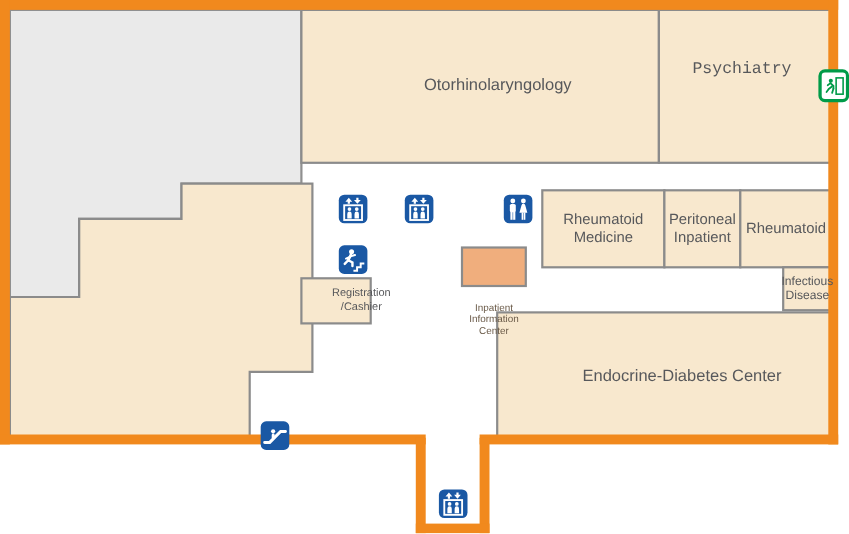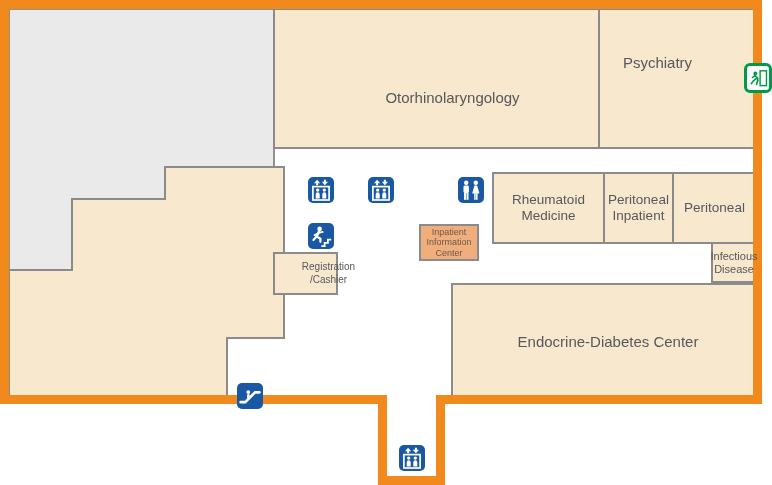--- a/index.html
+++ b/index.html
@@ -16,21 +16,21 @@
     display:flex;align-items:center;justify-content:center;
     text-align:center;
     color:#57585b;
     line-height:1.22;
     pointer-events:none;
   }
   .lbl-big{font-size:15px;}
   .lbl-mid{font-size:13.5px;}
   .lbl-sm{font-size:10px;padding-left:23px;}
   .lbl-xs{font-size:11px;line-height:1.18;}
-  .lbl-inpat{font-size:9px;line-height:1.15;color:#6b5b49;}
+  .lbl-inpat{font-size:9px;line-height:1.15;color:#6b5b49;margin-top:48px;}
   .picon{
     position:absolute;width:26px;height:26px;
     background:#1a58a4;border-radius:5px;
   }
   .picon svg{display:block;width:100%;height:100%;}
   .exiticon{
     position:absolute;left:744px;top:63px;
     width:28px;height:30px;
     background:#ffffff;
     border:3px solid #009b48;
@@ -111,34 +111,34 @@
       <rect x="0" y="0" width="9" height="404"></rect>
       <rect x="753" y="0" width="9" height="404"></rect>
       <rect x="0" y="395" width="387" height="9"></rect>
       <rect x="436" y="395" width="326" height="9"></rect>
       <rect x="378" y="398" width="9" height="87"></rect>
       <rect x="436" y="398" width="9" height="87"></rect>
       <rect x="378" y="476" width="67" height="9"></rect>
     </g>
   </svg>
 
-  <div class="lbl lbl-big" style="left:274px;top:9px;width:357px;height:139px;margin-top:20px;">Otorhinolaryngology</div>
+  <div class="lbl lbl-big" style="left:274px;top:9px;width:357px;height:139px;">Otorhinolaryngology</div>
 
-  <div class="lbl lbl-big" style="left:579px;top:9px;width:157px;height:109px;">Psychiatry</div>
+  <div class="lbl lbl-big" style="left:596px;top:9px;width:157px;height:109px;font-family:Liberation Mono, monospace;">Psychiatry</div>
 
 
   <div class="lbl lbl-mid" style="left:498px;top:173px;width:101px;height:70px;">Rheumatoid Medicine</div>
 
   <div class="lbl lbl-mid" style="left:606px;top:173px;width:65px;height:70px;">Peritoneal Inpatient</div>
 
-  <div class="lbl lbl-mid" style="left:673px;top:173px;width:83px;height:70px;">Peritoneal</div>
+  <div class="lbl lbl-mid" style="left:673px;top:173px;width:83px;height:70px;">Rheumatoid</div>
 
   <div class="lbl lbl-xs" style="left:710px;top:243px;width:48px;height:39px;">Infectious Disease</div>
 
-  <div class="lbl lbl-big" style="left:456px;top:284px;width:304px;height:116px;">Endocrine-Diabetes Center</div>
+  <div class="lbl lbl-big" style="left:468px;top:284px;width:304px;height:116px;">Endocrine-Diabetes Center</div>
 
   <div class="lbl lbl-sm" style="left:273px;top:253px;width:65px;height:41px;">Registration /Cashier</div>
 
   <div class="lbl lbl-inpat" style="left:421px;top:225px;width:56px;height:35px;">Inpatient Information Center</div>
 
   <div class="picon" style="left:308px;top:177px;">
     <svg viewBox="0 0 26 26">
         <use href="#sym-elevator"></use>
       </svg>
   </div>

